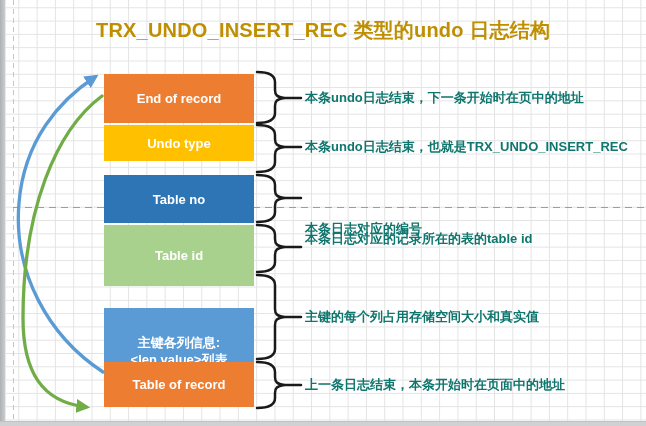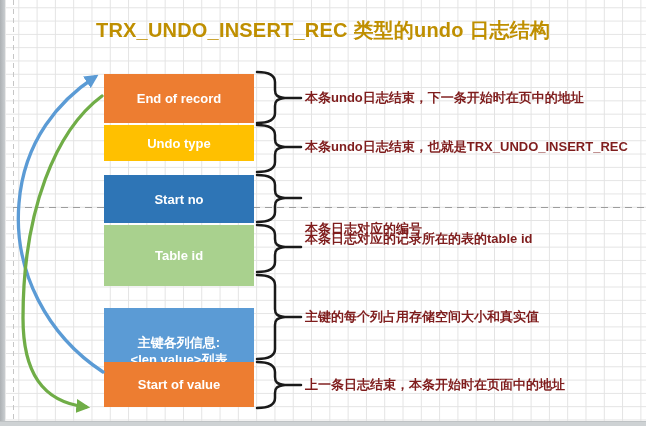--- a/index.html
+++ b/index.html
@@ -42,52 +42,52 @@
   .b2{top:125px;height:36px;}
   .b3{top:175px;height:48px;}
   .b4{top:225px;height:61px;}
   .b5{top:275px;height:85px;}
   .b6{top:362px;height:45px;}
 
   .overlay{position:absolute;left:0;top:0;pointer-events:none;}
 
   .desc{
     position:absolute;left:305px;white-space:nowrap;
-    font-size:13px;font-weight:bold;color:#7f1d1d;line-height:18px;
+    font-size:13px;font-weight:bold;color:#0f766e;line-height:18px;
   }
   .d1{top:89px;} .d2{top:138px;} .d3{top:202px;margin-top:18px;} .d4{top:230px;} .d5{top:308px;} .d6{top:376px;}
 </style>
 </head>
 <body>
 
 <div class="screen">
   <div class="grid-layer"></div>
   <div class="pagebreak-v"></div>
   <div class="pagebreak-h"></div>
 
   <div class="title" style="color: rgb(191, 143, 0);">TRX_UNDO_INSERT_REC 类型的undo 日志结构</div>
 
   <div class="box b1" style="background-color: rgb(237, 125, 49);">
     <span>End of record</span>
   </div>
   <div class="box b2" style="background-color: rgb(255, 192, 0);">
     <span>Undo type</span>
   </div>
   <div class="box b3" style="background-color: rgb(46, 117, 182);">
-    <span>Start no</span>
+    <span>Table no</span>
   </div>
   <div class="box b4" style="background-color: rgb(169, 209, 142);">
     <span>Table id</span>
   </div>
   <div class="box b5" style="background-color: rgb(91, 155, 213); margin-top: 33px;">
     <span>主键各列信息:
 &lt;len,value&gt;列表</span>
   </div>
   <div class="box b6" style="background-color: rgb(237, 125, 49);">
-    <span>Start of value</span>
+    <span>Table of record</span>
   </div>
 
   <svg class="overlay" width="646" height="426" viewBox="0 0 646 426">
     <defs>
       <marker id="arrow-blue" viewBox="0 0 10 10" refX="7" refY="5" markerWidth="4.2" markerHeight="4.2" orient="auto">
         <path d="M0,0 L10,5 L0,10 z" fill="#5B9BD5"></path>
       </marker>
       <marker id="arrow-green" viewBox="0 0 10 10" refX="7" refY="5" markerWidth="4.2" markerHeight="4.2" orient="auto">
         <path d="M0,0 L10,5 L0,10 z" fill="#70AD47"></path>
       </marker>

